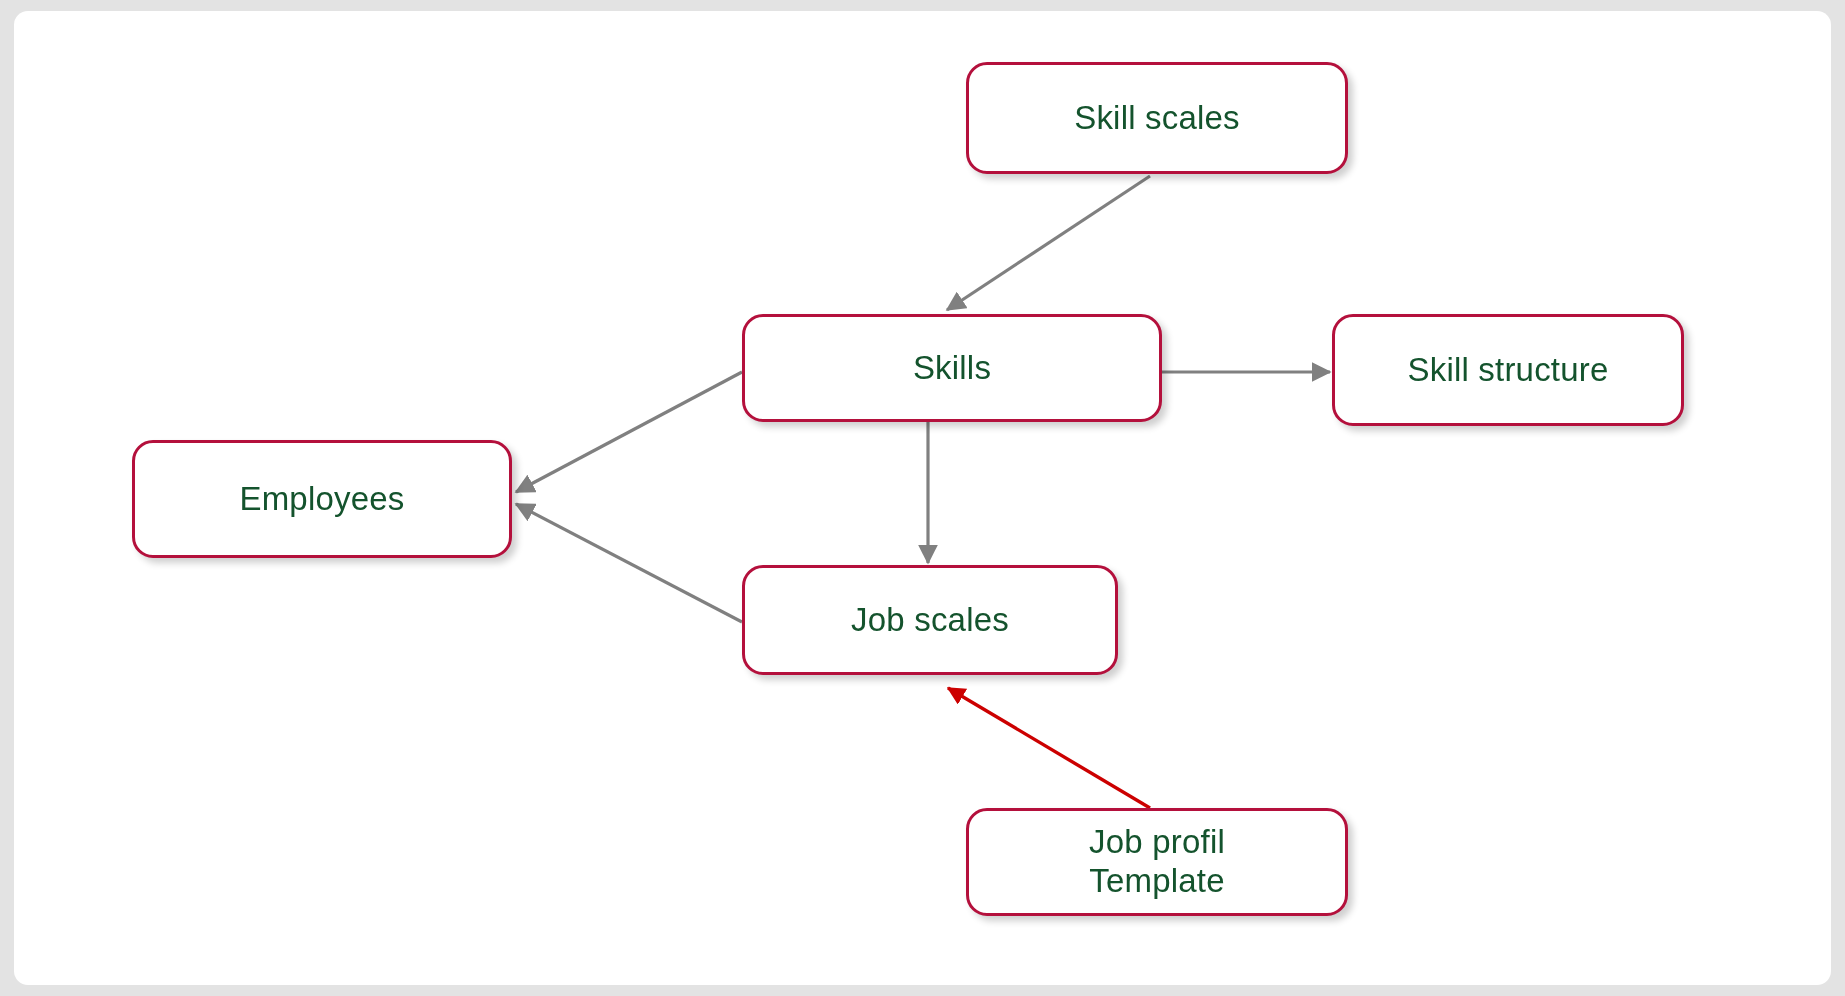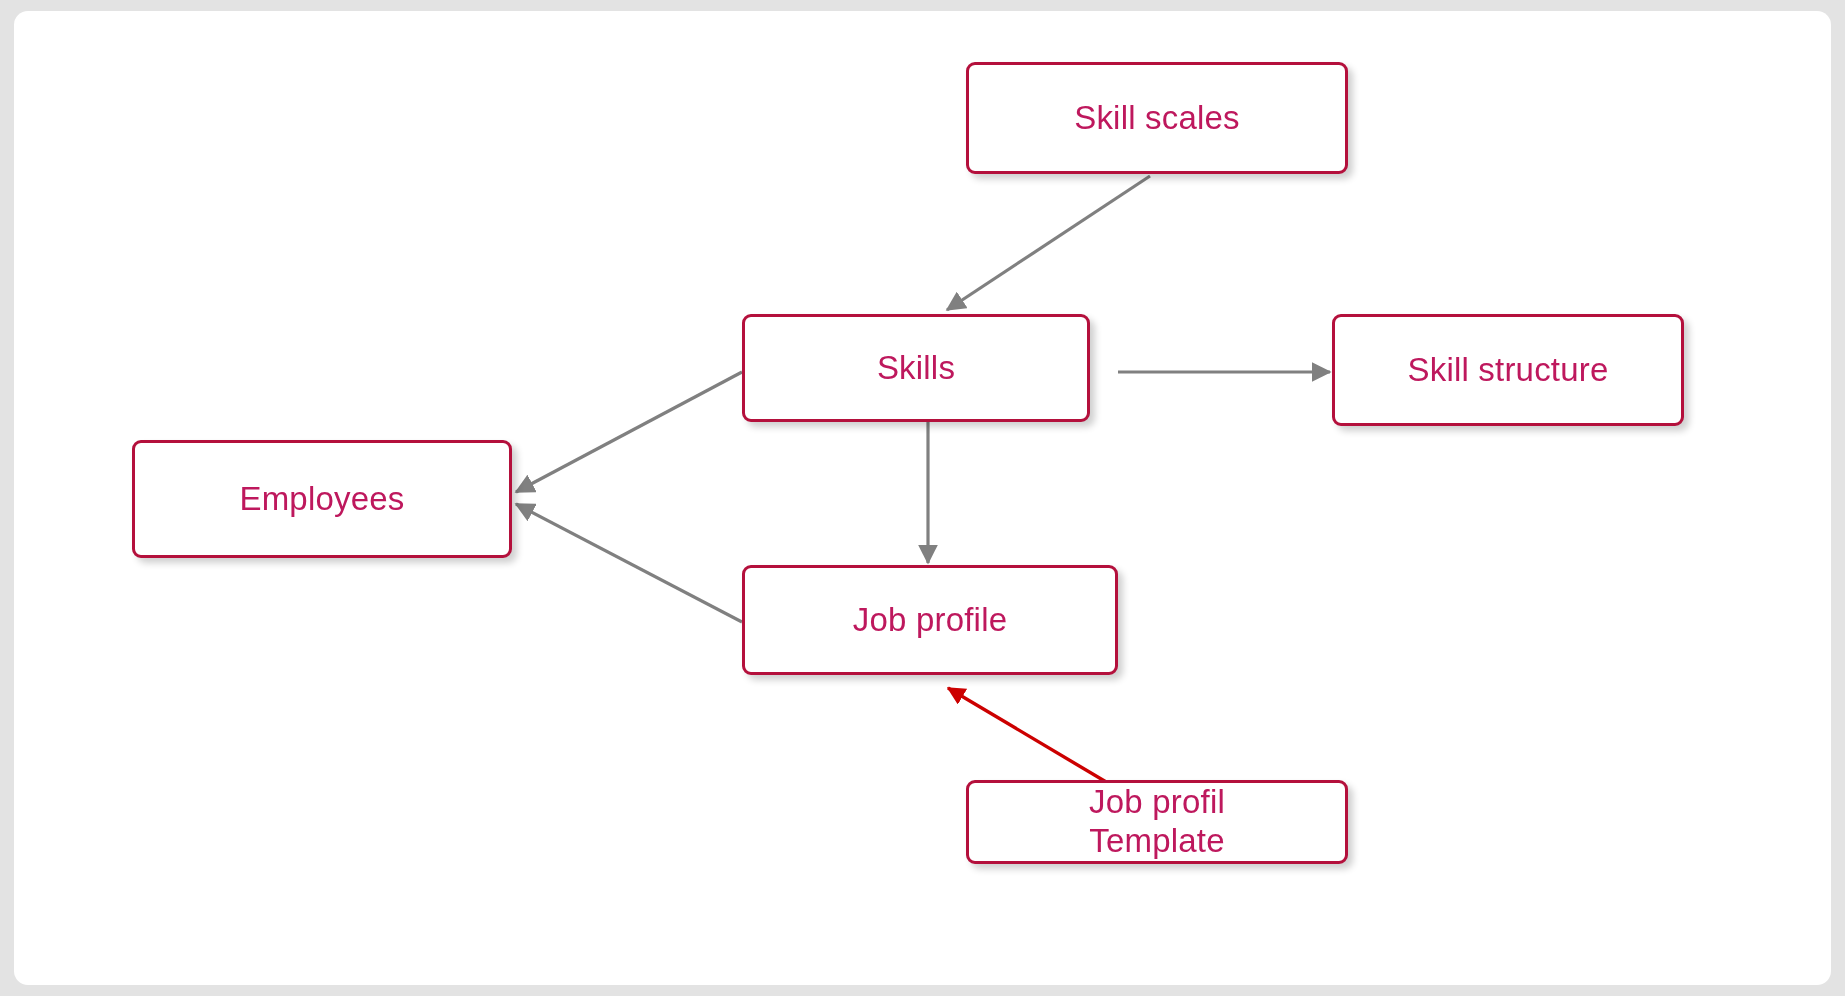--- a/index.html
+++ b/index.html
@@ -31,26 +31,26 @@
     top: 0;
     width: 1845px;
     height: 996px;
     pointer-events: none;
   }
   .node {
     position: absolute;
     box-sizing: border-box;
     background: #ffffff;
     border: 3px solid #b4103c;
-    border-radius: 9px;
+    border-radius: 21px;
     display: flex;
     align-items: center;
     justify-content: center;
     text-align: center;
-    color: #be185d;
+    color: #14532d;
     font-size: 33px;
     line-height: 1.18;
     letter-spacing: 0.2px;
     box-shadow: 5px 5px 7px rgba(0, 0, 0, 0.19);
     z-index: 3;
   }
   .node .label {
     white-space: pre-line;
     padding: 0 10px;
   }
@@ -93,33 +93,33 @@
 
     <g>
       <line x1="1150" y1="808" x2="948" y2="688" stroke="#cc0000" stroke-width="3.4" marker-end="url(#arrow-red)"></line>
     </g>
   </svg>
 
   <div class="node" style="left:966px; top:62px; width:382px; height:112px;">
     <span class="label">Skill scales</span>
   </div>
 
-  <div class="node" style="left:742px; top:314px; width:348px; height:108px;">
+  <div class="node" style="left:742px; top:314px; width:420px; height:108px;">
     <span class="label">Skills</span>
   </div>
 
   <div class="node" style="left:1332px; top:314px; width:352px; height:112px;">
     <span class="label">Skill structure</span>
   </div>
 
   <div class="node" style="left:132px; top:440px; width:380px; height:118px;">
     <span class="label">Employees</span>
   </div>
 
   <div class="node" style="left:742px; top:565px; width:376px; height:110px;">
-    <span class="label">Job profile</span>
+    <span class="label">Job scales</span>
   </div>
 
-  <div class="node" style="left:966px; top:780px; width:382px; height:84px;">
+  <div class="node" style="left:966px; top:808px; width:382px; height:108px;">
     <span class="label">Job profil
 Template</span>
   </div>
 </div>
 
 </body></html>

